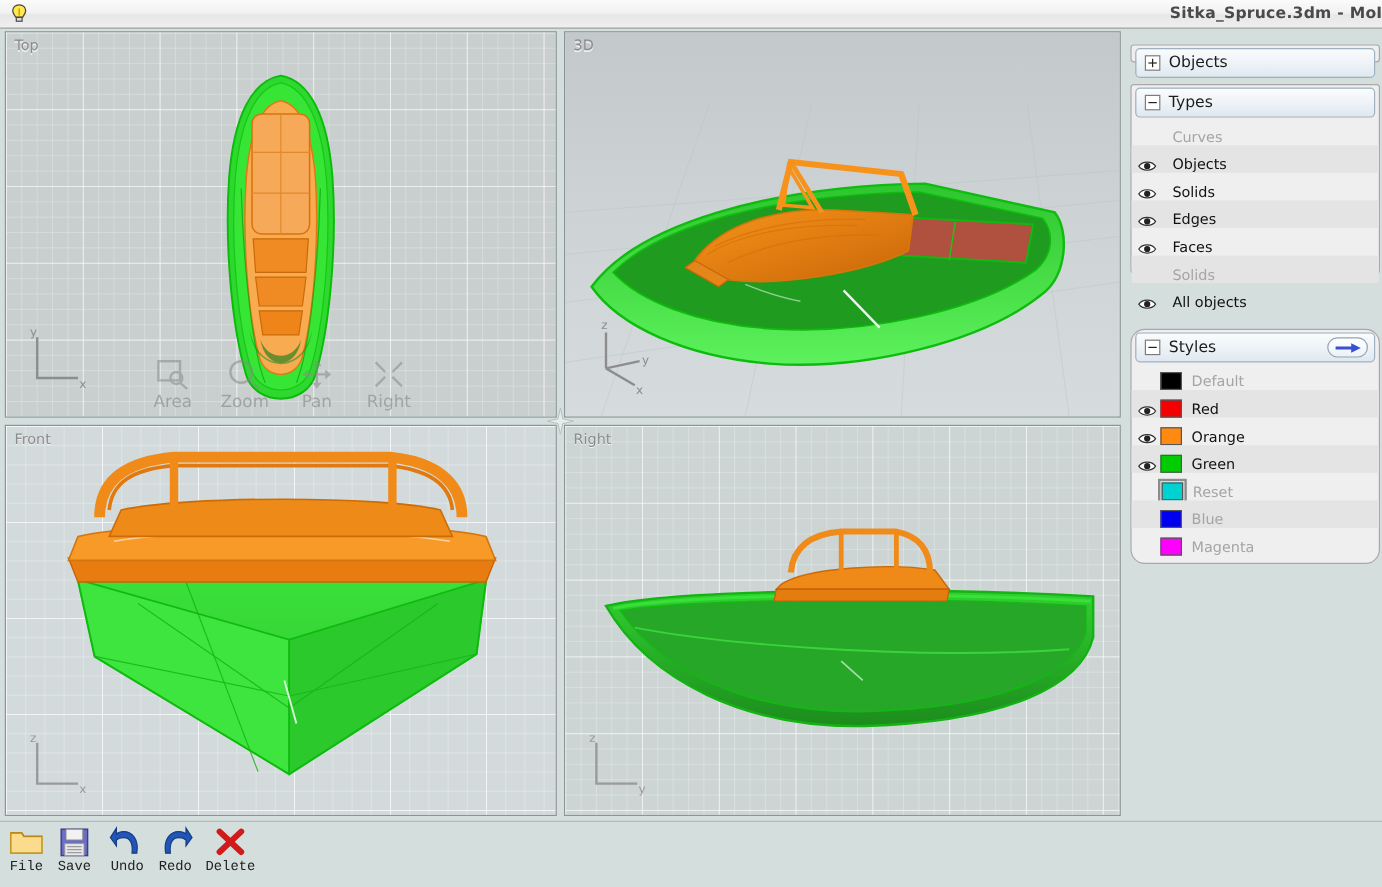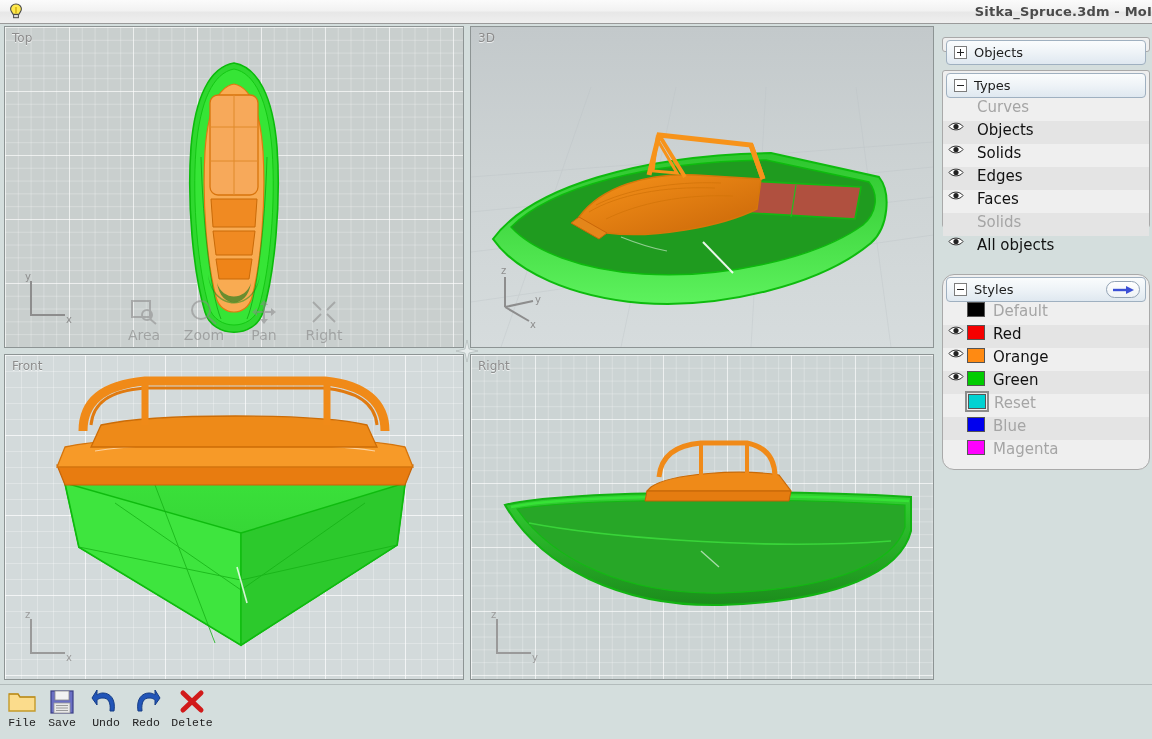--- a/index.html
+++ b/index.html
@@ -132,22 +132,22 @@
   .section-head .sl { margin-left: 7px; font-size: 13px; color: #1c1c1c; }
   .arrow-btn {
     position: absolute; right: 5px; top: 3px; width: 34px; height: 17px;
     background: linear-gradient(to bottom, #ffffff, #eef2f6);
     border: 1px solid #93a3b5; border-radius: 9px;
     display: flex; align-items: center; justify-content: center;
   }
 
   .list { padding: 0; }
   .row {
-    height: 23px; display: flex; align-items: flex-start;
-    font-size: 15px; position: relative;
+    height: 23px; display: flex; align-items: flex-end;
+    font-size: 12px; position: relative;
   }
   .row.alt { background: #e4e4e4; }
   .row .eye { width: 26px; flex: none; display: flex; justify-content: center; align-items: center; }
   .row .swatch {
     width: 18px; height: 15px; border: 1px solid #555; margin-left: 24px; flex: none;
   }
   .row .swatch.sel { outline: 2px solid #8c8c8c; outline-offset: 1px; margin-left: 25px; }
   .row .lbl { margin-left: 8px; color: #111; }
   .row.dim .lbl { color: #a5a5a5; }
 

